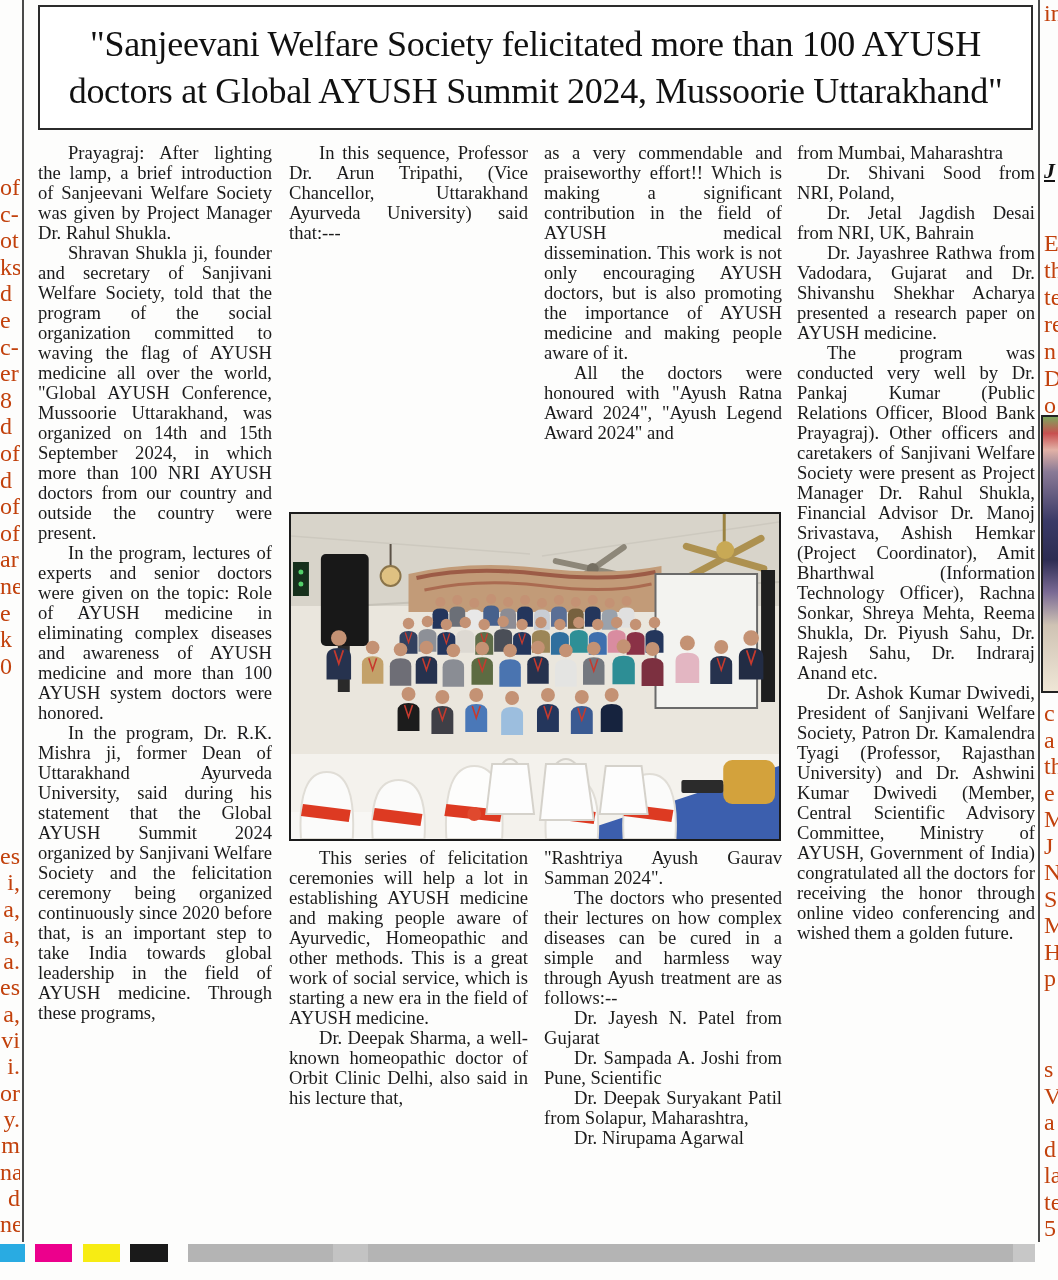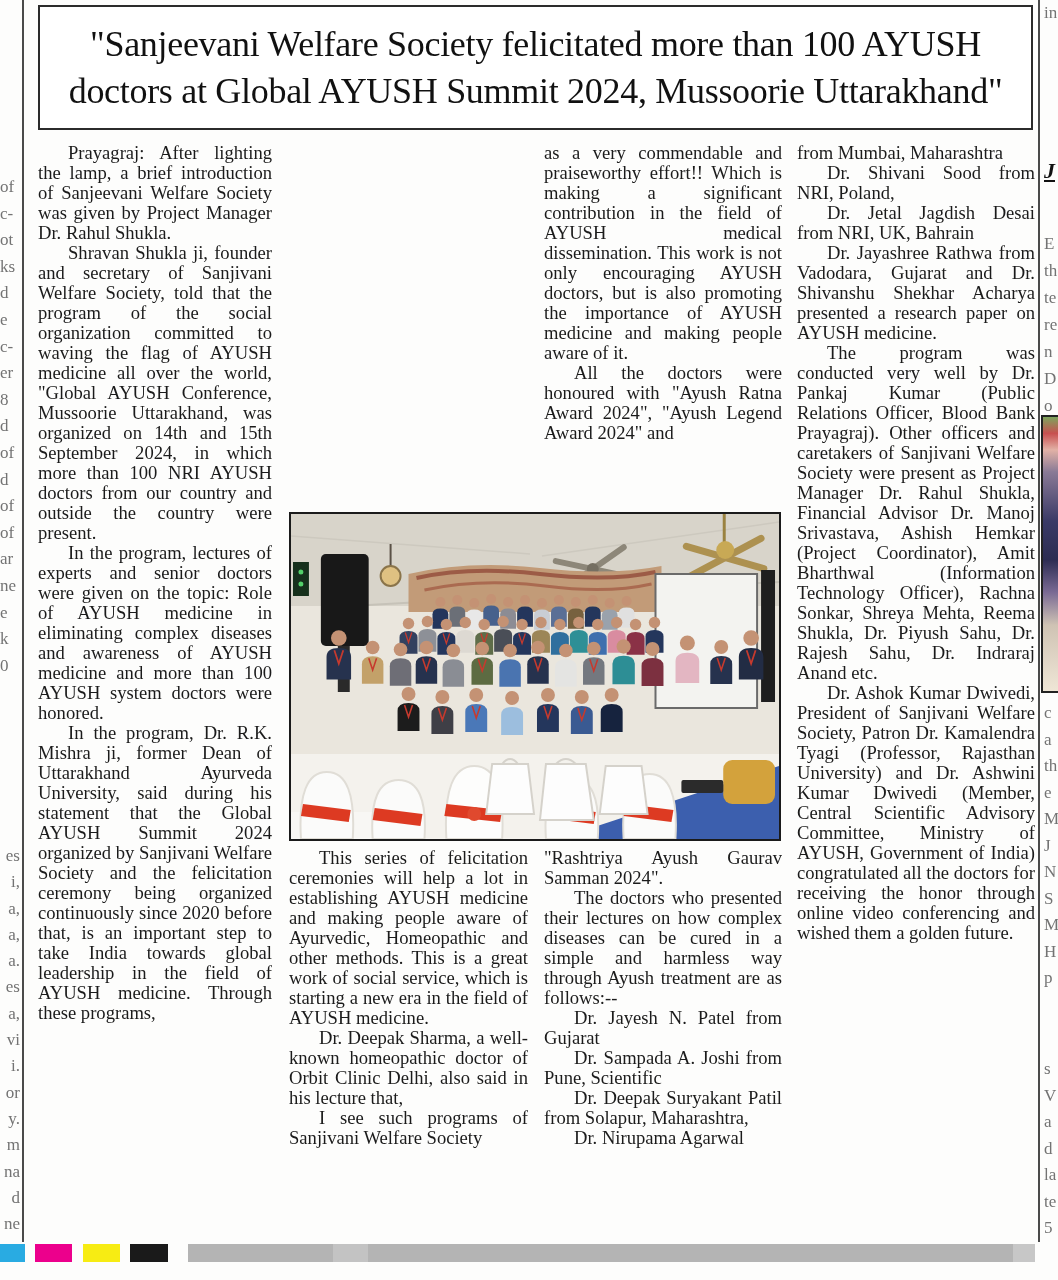--- a/index.html
+++ b/index.html
@@ -22,21 +22,21 @@
   #col2-top{left:289px;top:143px;width:239px;height:366px;overflow:hidden;}
   #col3-top{left:544px;top:143px;width:238px;height:366px;overflow:hidden;}
   #col4{left:797px;top:143px;width:238px;height:1092px;overflow:hidden;}
   #col2-bottom{left:289px;top:848px;width:239px;height:388px;overflow:hidden;}
   #col3-bottom{left:544px;top:848px;width:238px;height:388px;overflow:hidden;}
   
   #photo-figure{position:absolute;left:289px;top:512px;width:492px;height:329px;border:2px solid #1b1b1b;
         box-sizing:border-box;background:#eae6dd;}
   #photo-figure svg{display:block;width:100%;height:100%;}
   
-  .edge-col{position:absolute;overflow:hidden;font-size:17px;color:#737373;}
+  .edge-col{position:absolute;overflow:hidden;font-size:24px;color:#c2410c;}
   #left-frag-top{left:0;top:174px;width:20px;text-align:left;line-height:26.6px;}
   #left-frag-bot{left:0;top:843px;width:20px;text-align:right;line-height:26.3px;}
   #right-frag-in{left:1044px;top:2px;width:14px;line-height:22px;}
   #right-frag-j{left:1044px;top:158px;width:14px;font-size:22px;font-weight:bold;font-style:italic;
         text-decoration:underline;color:#111;}
   #right-frag-a{left:1044px;top:230px;width:14px;line-height:27px;}
   #right-frag-b{left:1044px;top:700px;width:14px;line-height:26.5px;}
   #right-frag-c{left:1044px;top:1056px;width:14px;line-height:26.5px;}
   
   #right-photo-frag{position:absolute;left:1041px;top:415px;width:17px;height:278px;
@@ -67,20 +67,21 @@
   </div>
 
   <div id="col1" class="col">
       <p>Prayagraj: After lighting the lamp, a brief introduction of Sanjeevani Welfare Society was given by Project Manager Dr. Rahul Shukla.</p>
       <p>Shravan Shukla ji, founder and secretary of Sanjivani Welfare Society, told that the program of the social organization committed to waving the flag of AYUSH medicine all over the world, "Global AYUSH Conference, Mussoorie Uttarakhand, was organized on 14th and 15th September 2024, in which more than 100 NRI AYUSH doctors from our country and outside the country were present.</p>
       <p>In the program, lectures of experts and senior doctors were given on the topic: Role of AYUSH medicine in eliminating complex diseases and awareness of AYUSH medicine and more than 100 AYUSH system doctors were honored.</p>
       <p>In the program, Dr. R.K. Mishra ji, former Dean of Uttarakhand Ayurveda University, said during his statement that the Global AYUSH Summit 2024 organized by Sanjivani Welfare Society and the felicitation ceremony being organized continuously since 2020 before that, is an important step to take India towards global leadership in the field of AYUSH medicine. Through these programs,</p>
     </div>
 
   <div id="col2-top" class="col">
+      <p>In this sequence, Professor Dr. Arun Tripathi, (Vice Chancellor, Uttarakhand Ayurveda University) said that:---</p>
     </div>
 
   <div id="col3-top" class="col">
       <p class="noind">as a very commendable and praiseworthy effort!! Which is making a significant contribution in the field of AYUSH medical dissemination. This work is not only encouraging AYUSH doctors, but is also promoting the importance of AYUSH medicine and making people aware of it.</p>
       <p>All the doctors were honoured with "Ayush Ratna Award 2024", "Ayush Legend Award 2024" and</p>
     </div>
 
   <div id="col4" class="col">
       <p class="noind">from Mumbai, Maharashtra</p>
       <p>Dr. Shivani Sood from NRI, Poland,</p>
@@ -224,21 +225,20 @@
         <path d="M212 250 Q220 240 228 250" fill="none"></path>
         <path d="M266 250 Q276 240 286 250" fill="none"></path>
       </g>
       <rect x="392" y="266" width="42" height="13" rx="2" fill="#2b2b2b"></rect>
     </svg>
   </div>
 
   <div id="col2-bottom" class="col">
       <p>This series of felicitation ceremonies will help a lot in establishing AYUSH medicine and making people aware of Ayurvedic, Homeopathic and other methods. This is a great work of social service, which is starting a new era in the field of AYUSH medicine.</p>
       <p>Dr. Deepak Sharma, a well-known homeopathic doctor of Orbit Clinic Delhi, also said in his lecture that,</p>
-      <p>I see such programs of Sanjivani Welfare Society</p>
     </div>
 
   <div id="col3-bottom" class="col">
       <p class="noind">"Rashtriya Ayush Gaurav Samman 2024".</p>
       <p>The doctors who presented their lectures on how complex diseases can be cured in a simple and harmless way through Ayush treatment are as follows:--</p>
       <p>Dr. Jayesh N. Patel from Gujarat</p>
       <p>Dr. Sampada A. Joshi from Pune, Scientific</p>
       <p>Dr. Deepak Suryakant Patil from Solapur, Maharashtra,</p>
       <p>Dr. Nirupama Agarwal</p>
     </div>

